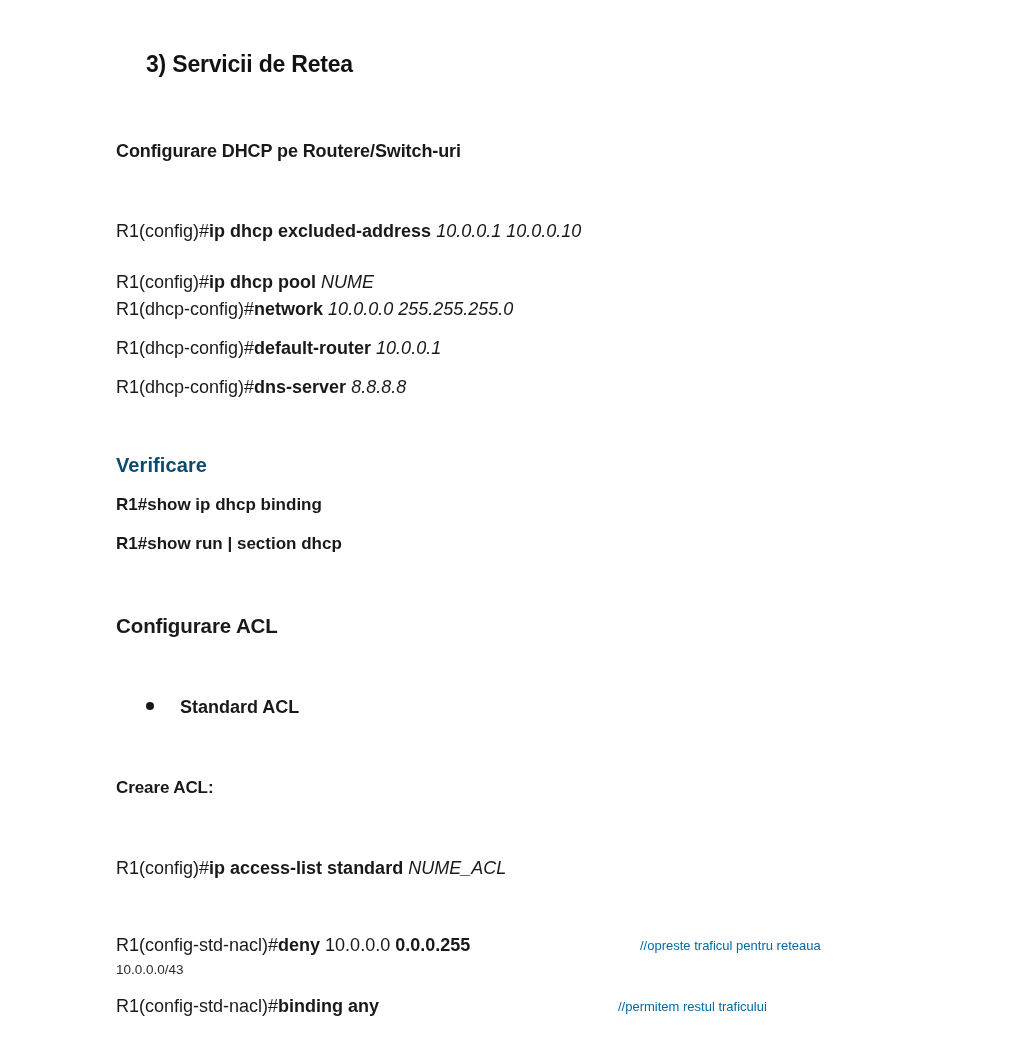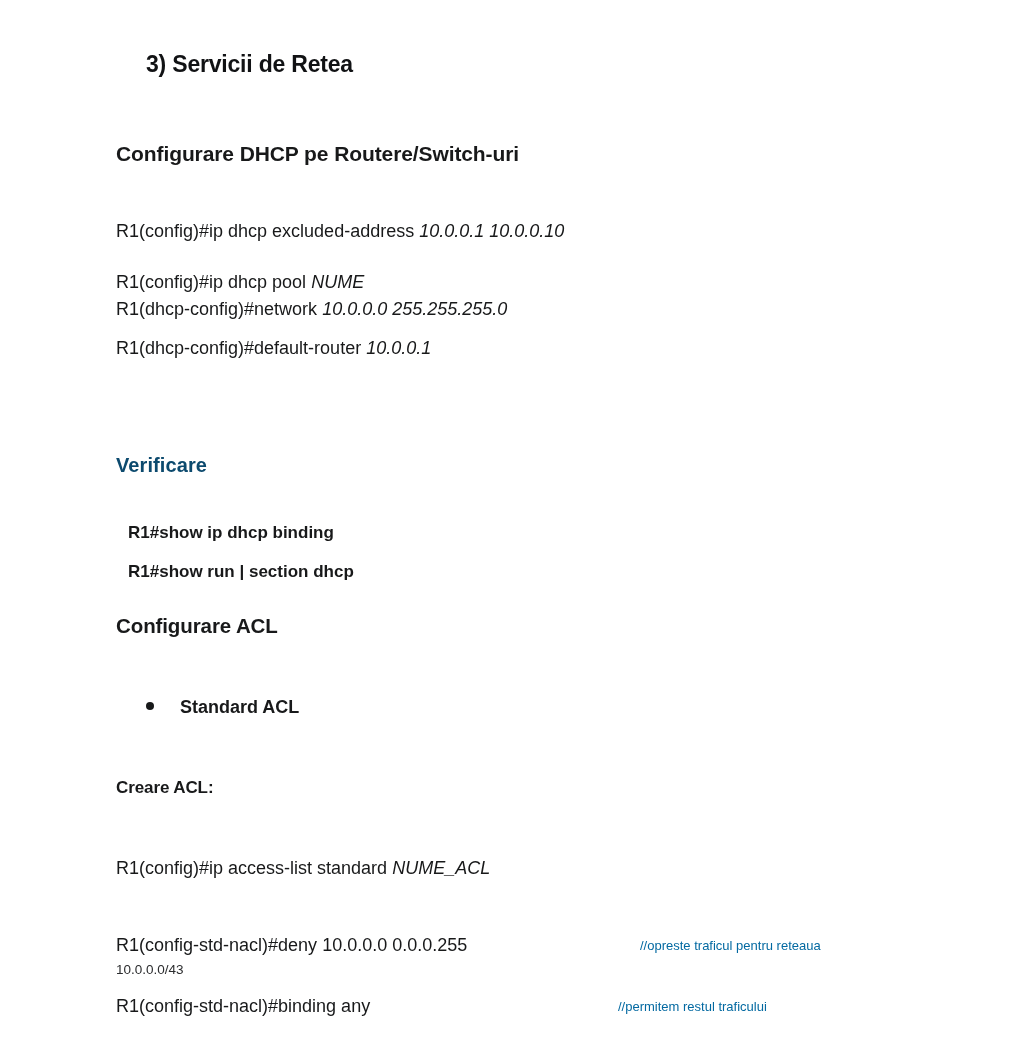--- a/index.html
+++ b/index.html
@@ -38,21 +38,21 @@
   }
 
   .section-heading {
     position: absolute;
     left: 116px;
     font-weight: bold;
     color: #18191a;
     letter-spacing: -0.1px;
     line-height: 1.3;
   }
-  .section-heading.h-dhcp { top: 140px; font-size: 21px; }
+  .section-heading.h-dhcp { top: 140px; font-size: 18px; }
   .section-heading.h-acl  { top: 613px; font-size: 20.5px; }
   .section-heading.h-creare { top: 777px; font-size: 17px; }
 
   .verificare-label {
     position: absolute;
     left: 116px;
     top: 454px;
     font-size: 20px;
     font-weight: bold;
     color: #0c4a6e;
@@ -62,34 +62,33 @@
   
   .cli {
     position: absolute;
     left: 116px;
     font-size: 18px;
     line-height: 1.35;
     color: #18191a;
     white-space: nowrap;
   }
   .cli .prompt { font-weight: normal; }
-  .cli .cmd    { font-weight: normal; }
+  .cli .cmd    { font-weight: bold; }
   .cli .arg    { font-style: italic; font-weight: normal; }
   .cli .plain  { font-weight: normal; }
 
   
   .cli-bold {
     position: absolute;
-    left: 128px;
+    left: 116px;
     font-size: 17px;
     font-weight: bold;
     line-height: 1.3;
     color: #18191a;
     white-space: nowrap;
-    margin-top: 28px;
   }
 
   
   .bullet-item {
     position: absolute;
     left: 146px;
     top: 697px;
     display: flex;
     align-items: baseline;
     gap: 26px;
@@ -145,20 +144,23 @@
   </div>
 
   <div class="cli" style="top:297px;">
     <span class="prompt">R1(dhcp-config)#</span><span class="cmd">network</span> <span class="arg">10.0.0.0 255.255.255.0</span>
   </div>
 
   <div class="cli" style="top:336px;">
     <span class="prompt">R1(dhcp-config)#</span><span class="cmd">default-router</span> <span class="arg">10.0.0.1</span>
   </div>
 
+  <div class="cli" style="top:375px;">
+    <span class="prompt">R1(dhcp-config)#</span><span class="cmd">dns-server</span> <span class="arg">8.8.8.8</span>
+  </div>
 
   <div class="verificare-label">Verificare</div>
 
   <div class="cli-bold" style="top:494px;">R1#show ip dhcp binding</div>
 
   <div class="cli-bold" style="top:533px;">R1#show run | section dhcp</div>
 
   <div class="section-heading h-acl">Configurare ACL</div>
 
   <div class="bullet-item">

